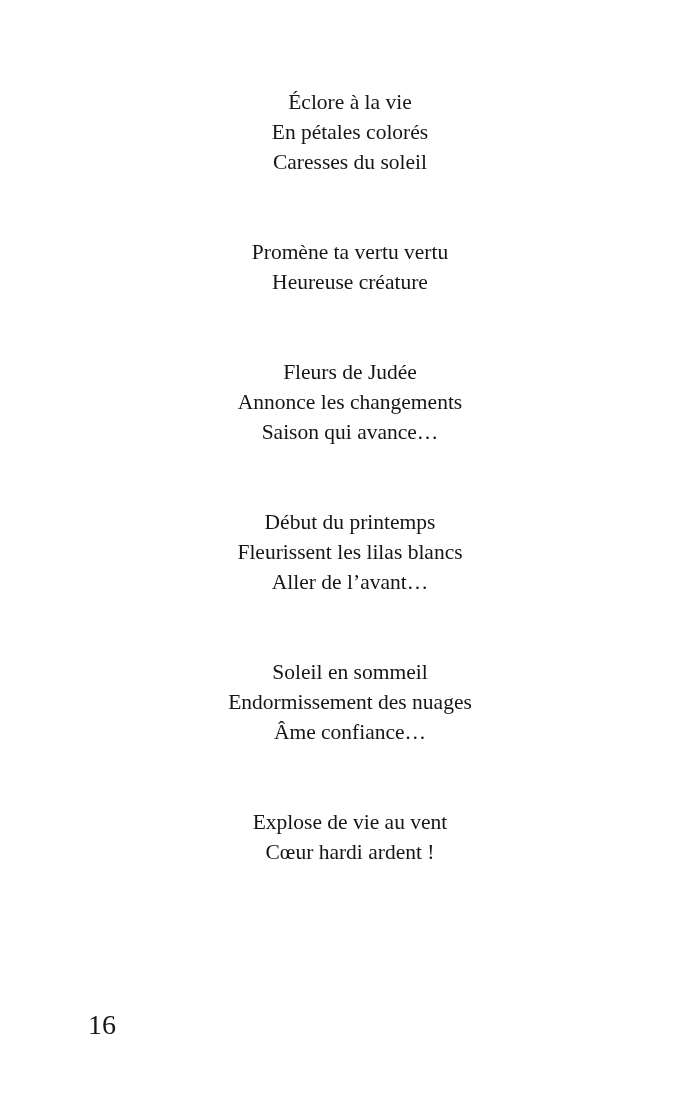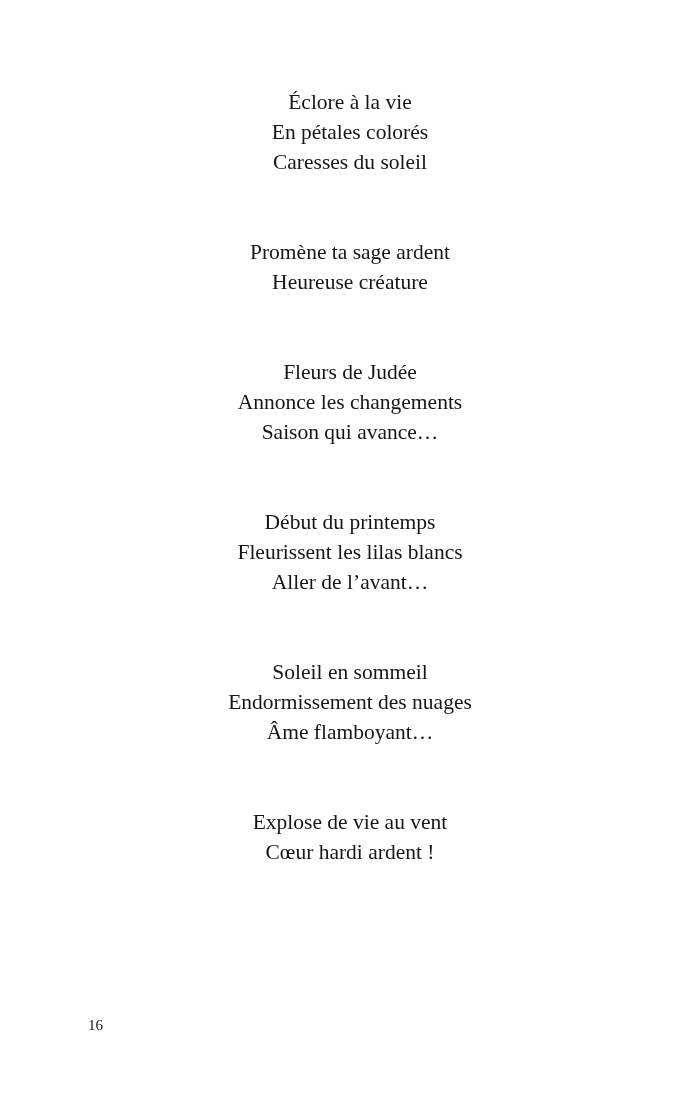--- a/index.html
+++ b/index.html
@@ -25,57 +25,57 @@
   .stanza {
     margin: 0 0 60px 0;
   }
   .line {
     white-space: pre;
   }
   .page-number {
     position: absolute;
     left: 88px;
     top: 1011px;
-    font-size: 15px;
+    font-size: 28px;
     line-height: 28px;
   }
 </style>
 </head>
 <body>
 
 <div class="page">
   <div class="poem">
 
     <div class="stanza">
       <div class="line">Éclore à la vie</div>
       <div class="line">En pétales colorés</div>
       <div class="line">Caresses du soleil</div>
     </div>
 
     <div class="stanza">
-      <div class="line">Promène ta sage ardent</div>
+      <div class="line">Promène ta vertu vertu</div>
       <div class="line">Heureuse créature</div>
     </div>
 
     <div class="stanza">
       <div class="line">Fleurs de Judée</div>
       <div class="line">Annonce les changements</div>
       <div class="line">Saison qui avance…</div>
     </div>
 
     <div class="stanza">
       <div class="line">Début du printemps</div>
       <div class="line">Fleurissent les lilas blancs</div>
       <div class="line">Aller de l’avant…</div>
     </div>
 
     <div class="stanza">
       <div class="line">Soleil en sommeil</div>
       <div class="line">Endormissement des nuages</div>
-      <div class="line">Âme flamboyant…</div>
+      <div class="line">Âme confiance…</div>
     </div>
 
     <div class="stanza">
       <div class="line">Explose de vie au vent</div>
       <div class="line">Cœur hardi ardent !</div>
     </div>
 
   </div>
 
   <div class="page-number">16</div>

